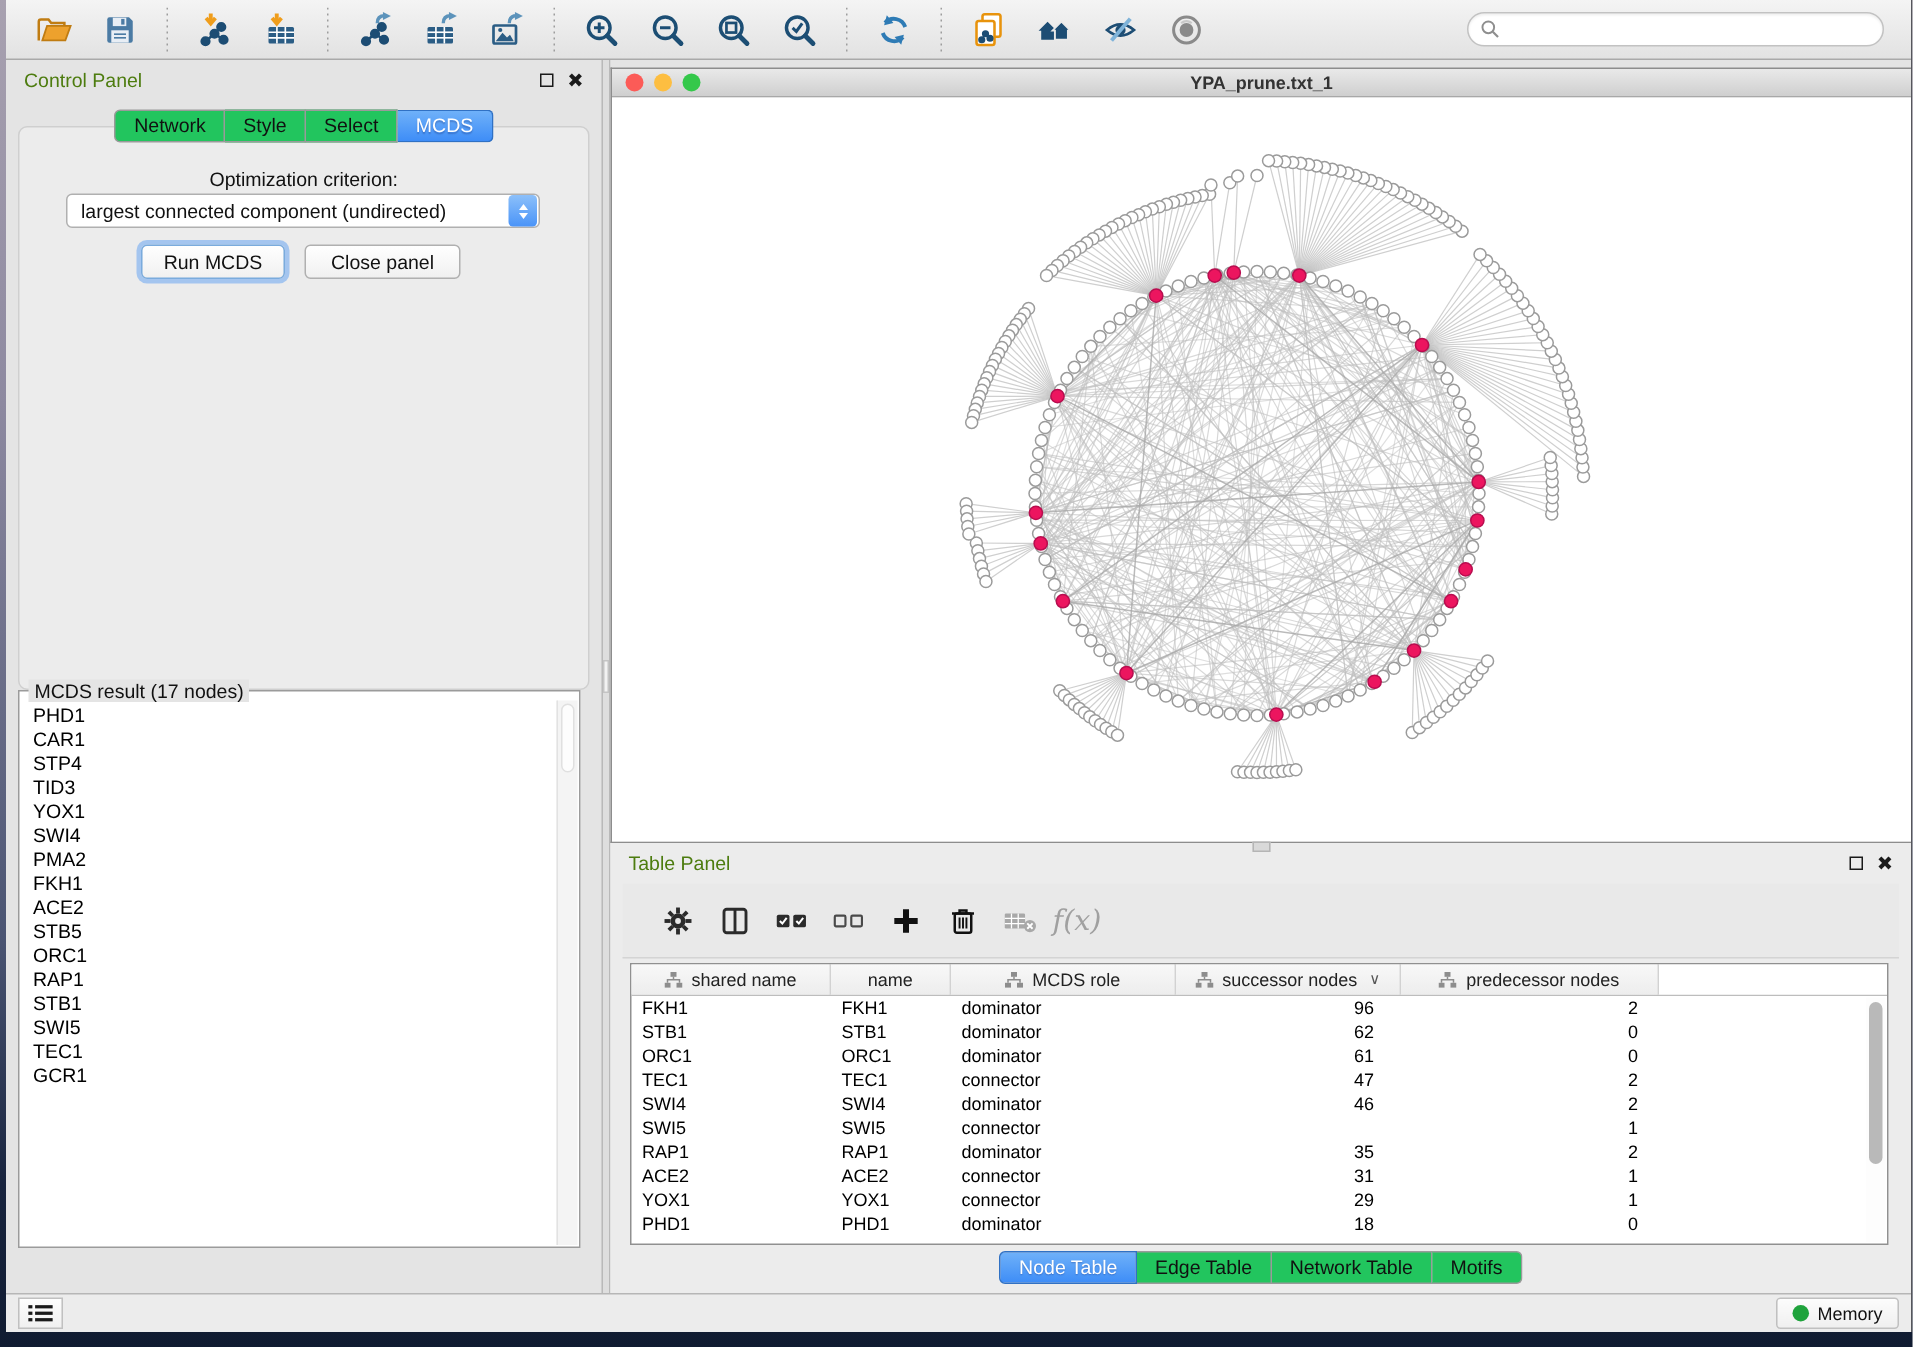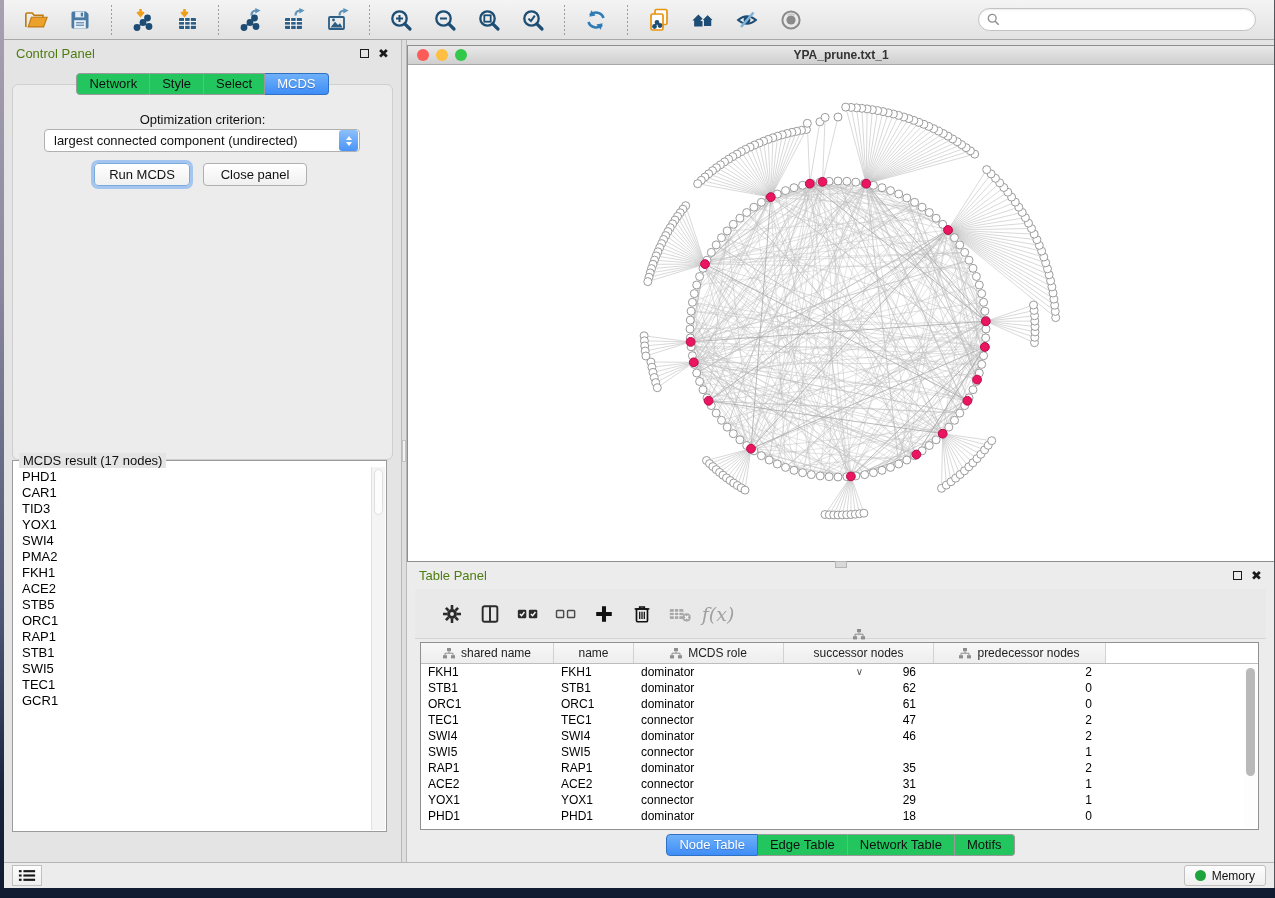--- a/index.html
+++ b/index.html
@@ -379,20 +379,21 @@
       </div>
       <div id="opt-label">Optimization criterion:</div>
       <button id="run-btn" class="push-btn">Run MCDS</button>
       <button id="closepanel-btn" class="push-btn">Close panel</button>
 
       <div id="mcds-field">
         <span id="mcds-legend">MCDS result (17 nodes)</span>
         <div id="mcds-list">
             <div class="mcds-item">PHD1</div>
             <div class="mcds-item">CAR1</div>
+            <div class="mcds-item">STP4</div>
             <div class="mcds-item">TID3</div>
             <div class="mcds-item">YOX1</div>
             <div class="mcds-item">SWI4</div>
             <div class="mcds-item">PMA2</div>
             <div class="mcds-item">FKH1</div>
             <div class="mcds-item">ACE2</div>
             <div class="mcds-item">STB5</div>
             <div class="mcds-item">ORC1</div>
             <div class="mcds-item">RAP1</div>
             <div class="mcds-item">STB1</div>
@@ -1361,21 +1362,21 @@
                       <rect x="0" y="7.2" width="4" height="3.2"></rect>
                       <rect x="8" y="7.2" width="4" height="3.2"></rect>
                     </g>
                     <g stroke="#8d8d8d" stroke-width="1" fill="none">
                       <path d="M6 3.2 V5.2 M2 7.2 V5.2 H10 V7.2"></path>
                     </g>
                   </svg>
                 </span>
                 <span>MCDS role</span>
               </div>
-              <div class="th" style="width: 150px; flex-direction: column;">
+              <div class="th" style="width: 150px;">
                 <span style="display: flex;">
                   <svg viewBox="0 0 12 11">
                     <g fill="#8d8d8d">
                       <rect x="4" y="0" width="4" height="3.2"></rect>
                       <rect x="0" y="7.2" width="4" height="3.2"></rect>
                       <rect x="8" y="7.2" width="4" height="3.2"></rect>
                     </g>
                     <g stroke="#8d8d8d" stroke-width="1" fill="none">
                       <path d="M6 3.2 V5.2 M2 7.2 V5.2 H10 V7.2"></path>
                     </g>

